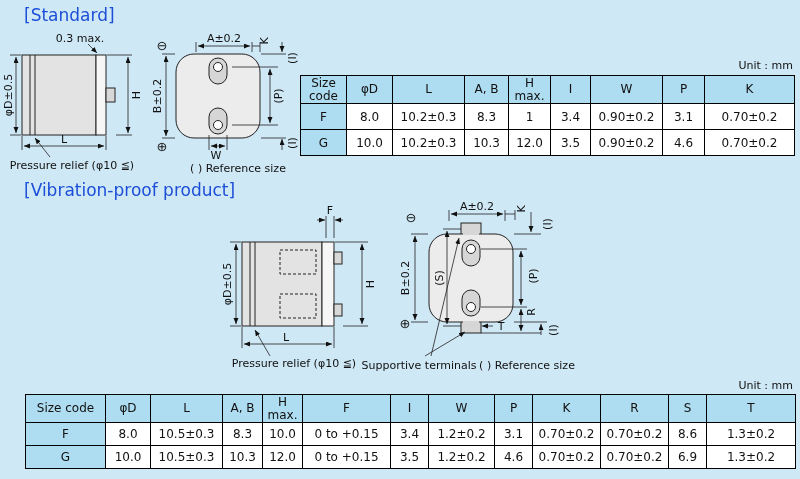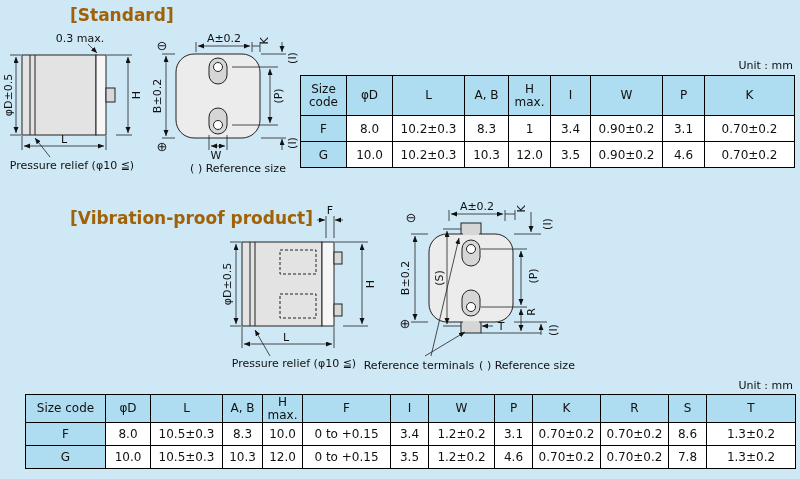--- a/index.html
+++ b/index.html
@@ -4,38 +4,38 @@
 <style>
   * { margin:0; padding:0; box-sizing:border-box; }
   html,body { width:800px; height:479px; }
   body {
     position:relative;
     background:#cfe8f5;
     font-family:"DejaVu Sans", sans-serif;
     color:#111;
     overflow:hidden;
   }
-  .sec-title { position:absolute; font-size:17px; font-weight:700; color:#a16207; white-space:nowrap;margin-left:46px; }
+  .sec-title { position:absolute; font-size:17px; font-weight:400; color:#1d4ed8; white-space:nowrap; }
   .draw { position:absolute; }
   .draw svg { position:absolute; left:0; top:0; overflow:visible; }
   .lblc, .lblr {
     position:absolute; font-size:11px; line-height:1; white-space:nowrap;
     transform:translate(-50%,-50%);
   }
   .lblr { transform:translate(-50%,-50%) rotate(-90deg); }
   .sym { font-size:13px; }
   .unit { position:absolute; font-size:11px; width:105px; text-align:right; }
   table.dim { position:absolute; border-collapse:collapse; table-layout:fixed; background:#fff; }
   table.dim th, table.dim td {
     border:1px solid #000; text-align:center; vertical-align:middle;
     font-size:12px; padding:0 2px; overflow:hidden;
   }
   table.dim th { background:#aedcf0; font-weight:normal; white-space:pre-line; line-height:1.05; }
   table.dim td.rowhead { background:#aedcf0; }
-  table.std-table thead tr { height:40px;padding-left:36px; }
+  table.std-table thead tr { height:28px;padding-left:36px; }
   table.std-table tbody tr { height:26px; }
   table.vib-table thead tr { height:28px; }
   table.vib-table tbody tr { height:23px; }
 </style>
 </head>
 <body>
 
 <div class="sec-title" style="left:24px;top:5px">[Standard]</div>
 
 <div class="draw" style="left:4px;top:30px;width:152px;height:148px">
@@ -174,21 +174,21 @@
         <td>10.3</td>
         <td>12.0</td>
         <td>3.5</td>
         <td>0.90±0.2</td>
         <td>4.6</td>
         <td>0.70±0.2</td>
       </tr>
     </tbody>
   </table>
 
-<div class="sec-title" style="left:24px;top:208px">[Vibration-proof product]</div>
+<div class="sec-title" style="left:24px;top:180px">[Vibration-proof product]</div>
 
 <div class="draw" style="left:222px;top:206px;width:158px;height:168px">
   <svg width="158" height="168">
     <defs>
       <marker id="e3" markerWidth="7" markerHeight="6" refX="6" refY="2.5" orient="auto" markerUnits="userSpaceOnUse">
           <path d="M0,0L6,2.5L0,5Z" fill="#111"></path>
         </marker>
       <marker id="s3" markerWidth="7" markerHeight="6" refX="6" refY="2.5" orient="auto-start-reverse" markerUnits="userSpaceOnUse">
           <path d="M0,0L6,2.5L0,5Z" fill="#111"></path>
         </marker>
@@ -278,21 +278,21 @@
   <span class="lblr" style="left:126px;top:5px">K</span>
   <span class="lblr" style="left:152px;top:20px">(I)</span>
   <span class="lblc sym" style="left:16px;top:13px">⊖</span>
   <span class="lblr" style="left:10px;top:74px">B±0.2</span>
   <span class="lblr" style="left:44px;top:74px">(S)</span>
   <span class="lblr" style="left:138px;top:72px">(P)</span>
   <span class="lblr" style="left:136px;top:108px">R</span>
   <span class="lblc" style="left:106px;top:122px">T</span>
   <span class="lblr" style="left:158px;top:126px">(I)</span>
   <span class="lblc sym" style="left:10px;top:119px">⊕</span>
-  <span class="lblc" style="left:24px;top:161px">Reference terminals</span>
+  <span class="lblc" style="left:24px;top:161px">Supportive terminals</span>
   <span class="lblc" style="left:132px;top:161px">( ) Reference size</span>
 </div>
 
 <span class="unit" style="left:688px;top:379px">Unit : mm</span>
 
 <table class="dim vib-table" style="left:25px;top:394px;width:770px">
   <colgroup>
     <col style="width:80px">
       <col style="width:45px">
       <col style="width:72px">
@@ -346,17 +346,17 @@
         <td>10.0</td>
         <td>10.5±0.3</td>
         <td>10.3</td>
         <td>12.0</td>
         <td>0 to +0.15</td>
         <td>3.5</td>
         <td>1.2±0.2</td>
         <td>4.6</td>
         <td>0.70±0.2</td>
         <td>0.70±0.2</td>
-        <td>7.8</td>
+        <td>6.9</td>
         <td>1.3±0.2</td>
       </tr>
     </tbody>
   </table>
 
 </body></html>

